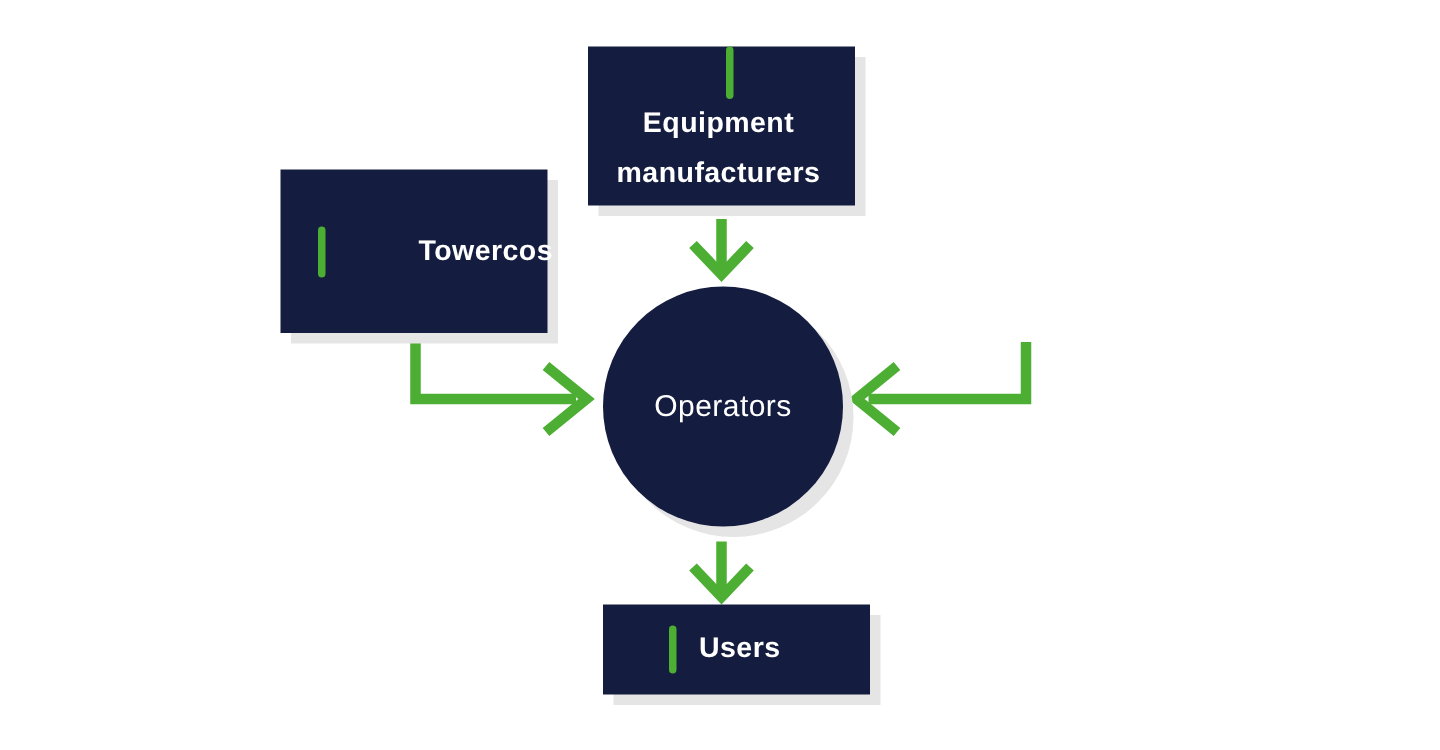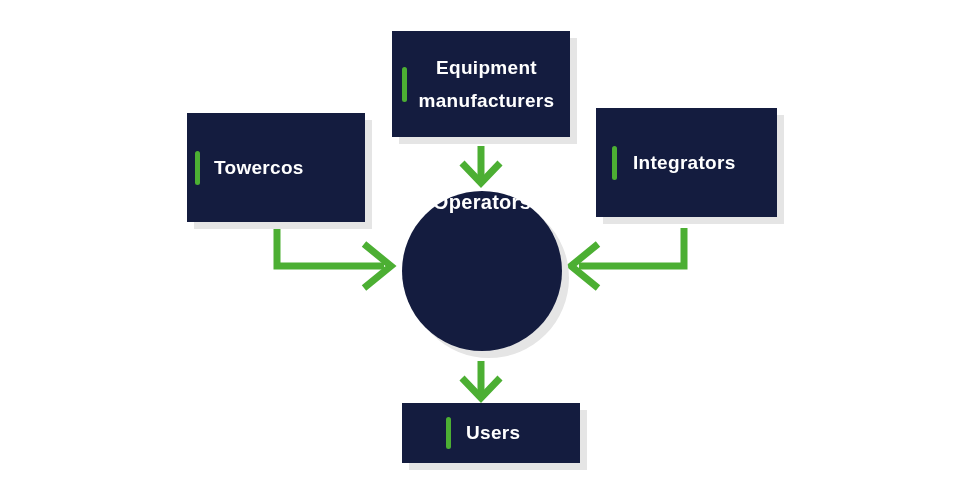--- a/index.html
+++ b/index.html
@@ -38,35 +38,36 @@
     border-radius: 2.5px;
     background: var(--accent-green);
     flex: 0 0 auto;
   }
   .node-circle {
     position: absolute;
     background: var(--node-fill);
     border-radius: 50%;
     box-shadow: 7px 7px 0 var(--shadow);
     display: flex;
+    align-items: center;
     justify-content: center;
     color: var(--node-text);
-    font-weight: 700;
+    font-weight: 400;
     font-size: 20px;
     letter-spacing: 0.3px;
   }
-  #box-equipment { left: 392px; top: 31px; width: 178px; height: 106px; }
+  #box-equipment { left: 392px; top: 31px; width: 178px; height: 106px; flex-direction: column; }
   #box-equipment .accent-bar { height: 35px; margin-left: 10px; }
   #box-equipment .node-label {
     flex: 1;
     text-align: center;
     line-height: 33px;
     padding: 0 6px 0 2px;
   }
-  #box-towercos { left: 187px; top: 113px; width: 178px; height: 109px; padding-left: 8px; }
+  #box-towercos { left: 187px; top: 113px; width: 178px; height: 109px; padding-left: 25px; gap: 48px; }
   #box-towercos .accent-bar { height: 34px; margin-right: 14px; }
   #box-integrators { left: 596px; top: 108px; width: 181px; height: 109px; padding-left: 16px; }
   #box-integrators .accent-bar { height: 34px; margin-right: 16px; }
   #circle-operators { left: 402px; top: 191px; width: 160px; height: 160px; }
   #box-users { left: 402px; top: 403px; width: 178px; height: 60px; padding-left: 44px; }
   #box-users .accent-bar { height: 32px; margin-right: 15px; }
   .arrow-layer {
     position: absolute;
     left: 0; top: 0;
     width: 960px; height: 500px;
@@ -107,24 +108,20 @@
   <div class="node-box" id="box-equipment">
     <span class="accent-bar"></span>
     <span class="node-label">Equipment manufacturers</span>
   </div>
 
   <div class="node-box" id="box-towercos">
     <span class="accent-bar"></span>
     <span class="node-label">Towercos</span>
   </div>
 
-  <div class="node-box" id="box-integrators">
-    <span class="accent-bar"></span>
-    <span class="node-label">Integrators</span>
-  </div>
 
   <div class="node-circle" id="circle-operators">
     <span class="node-label">Operators</span>
   </div>
 
   <div class="node-box" id="box-users">
     <span class="accent-bar"></span>
     <span class="node-label">Users</span>
   </div>
 

